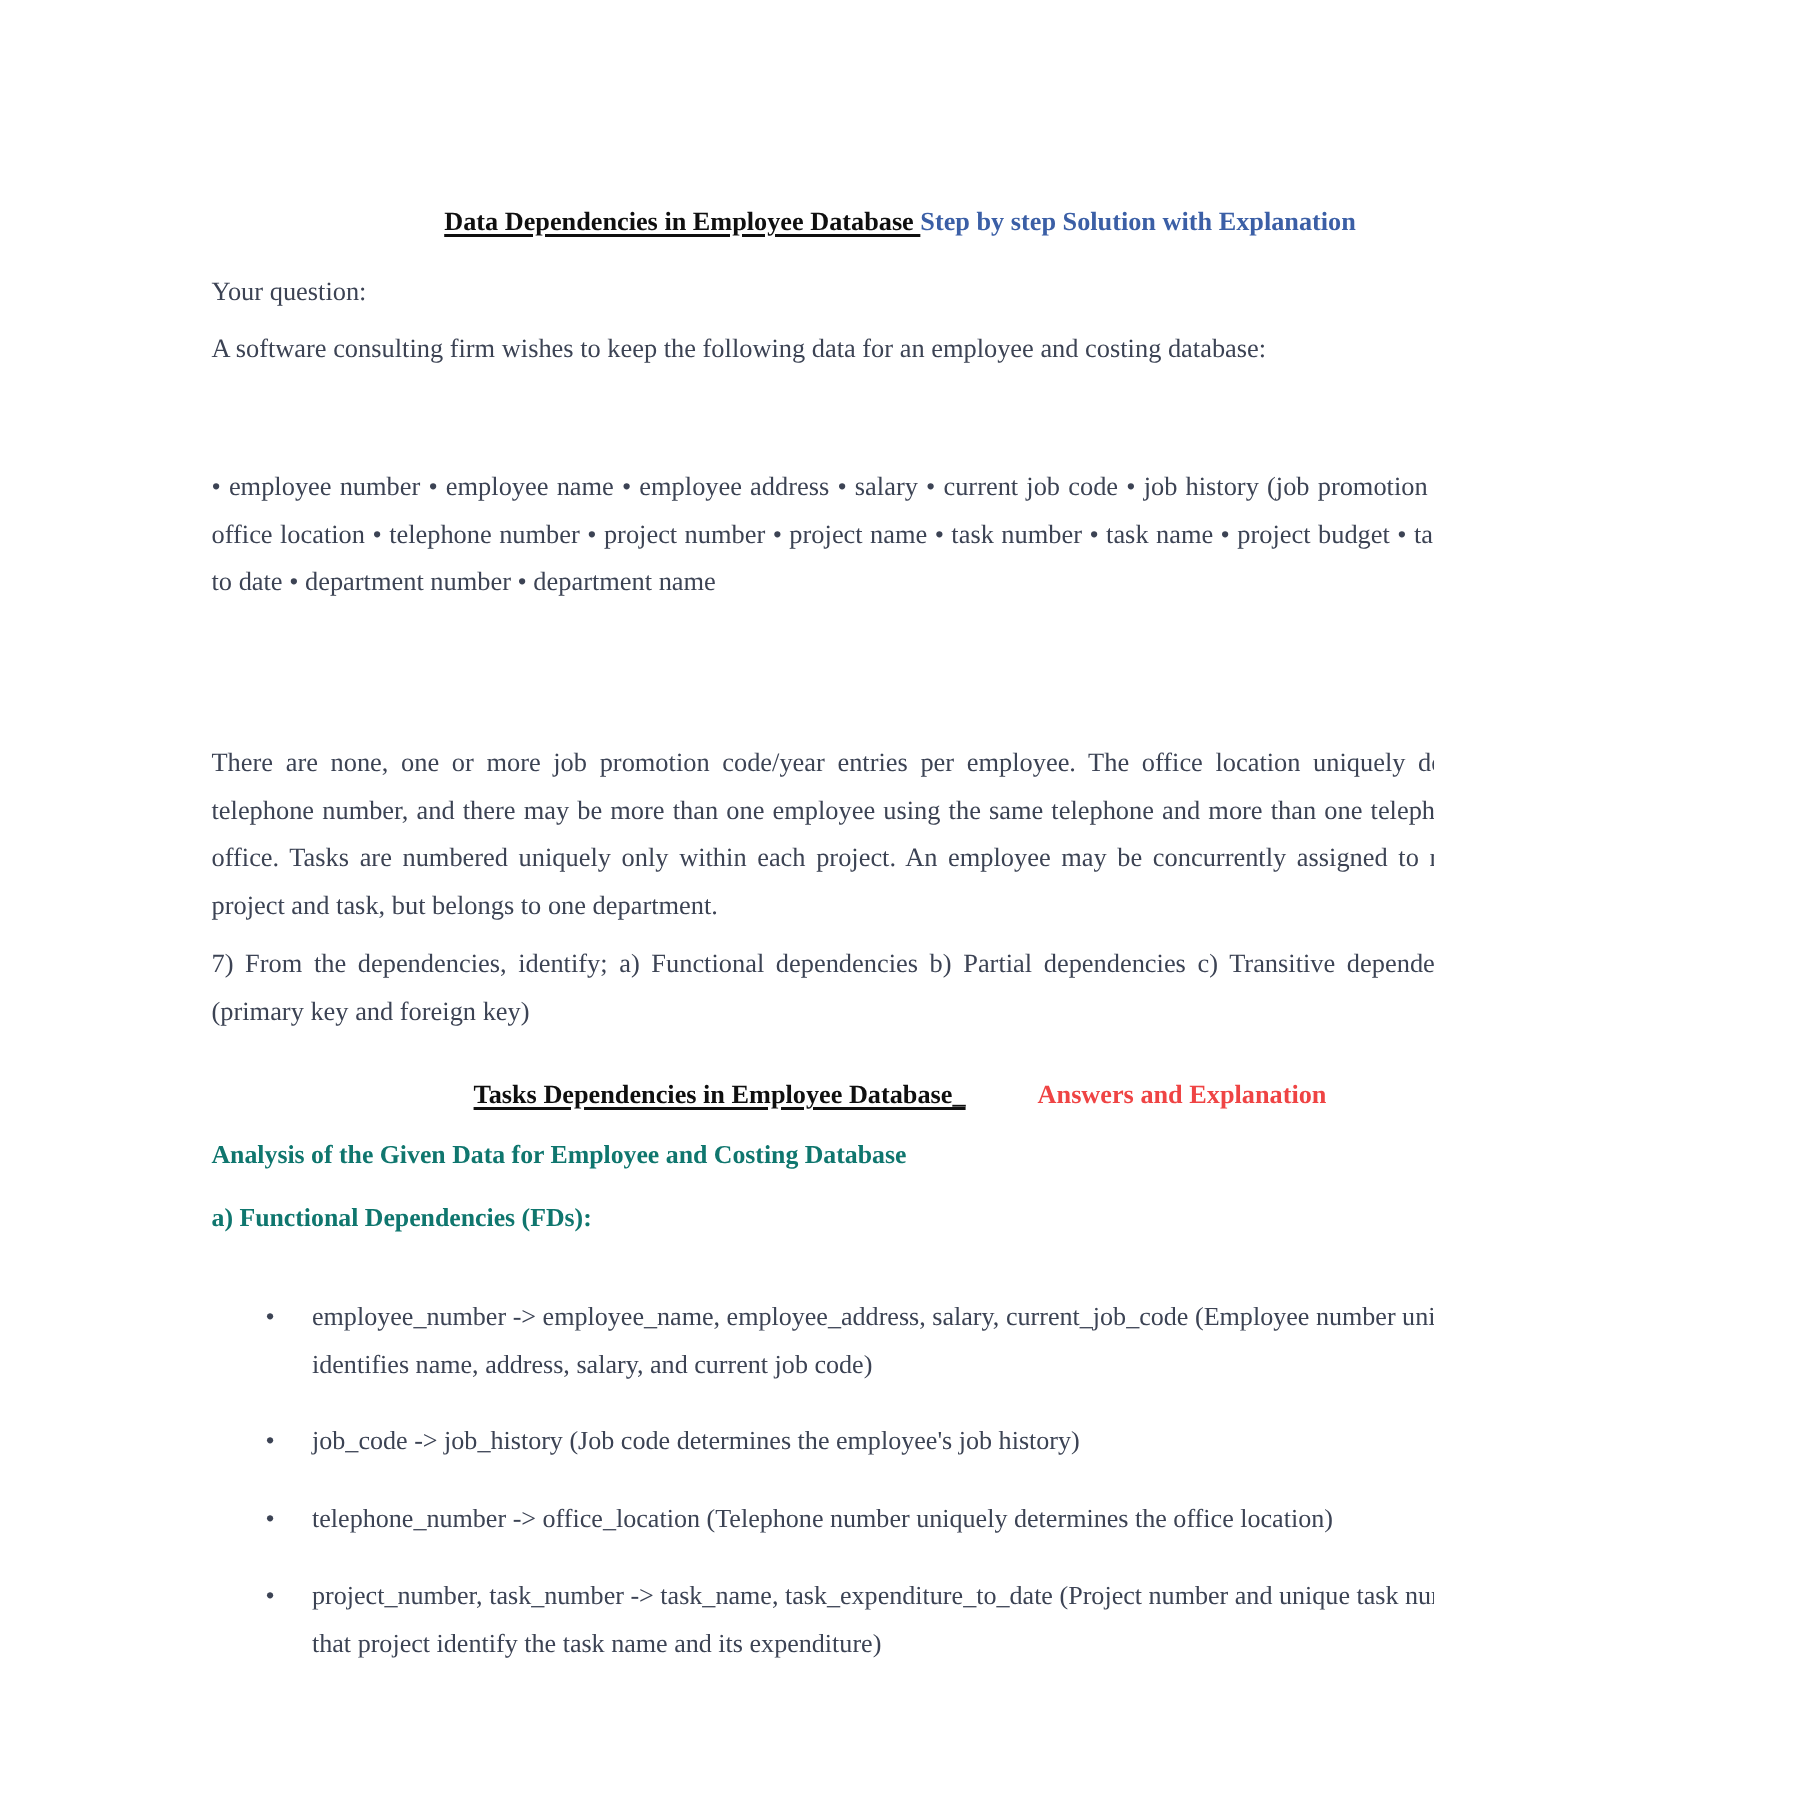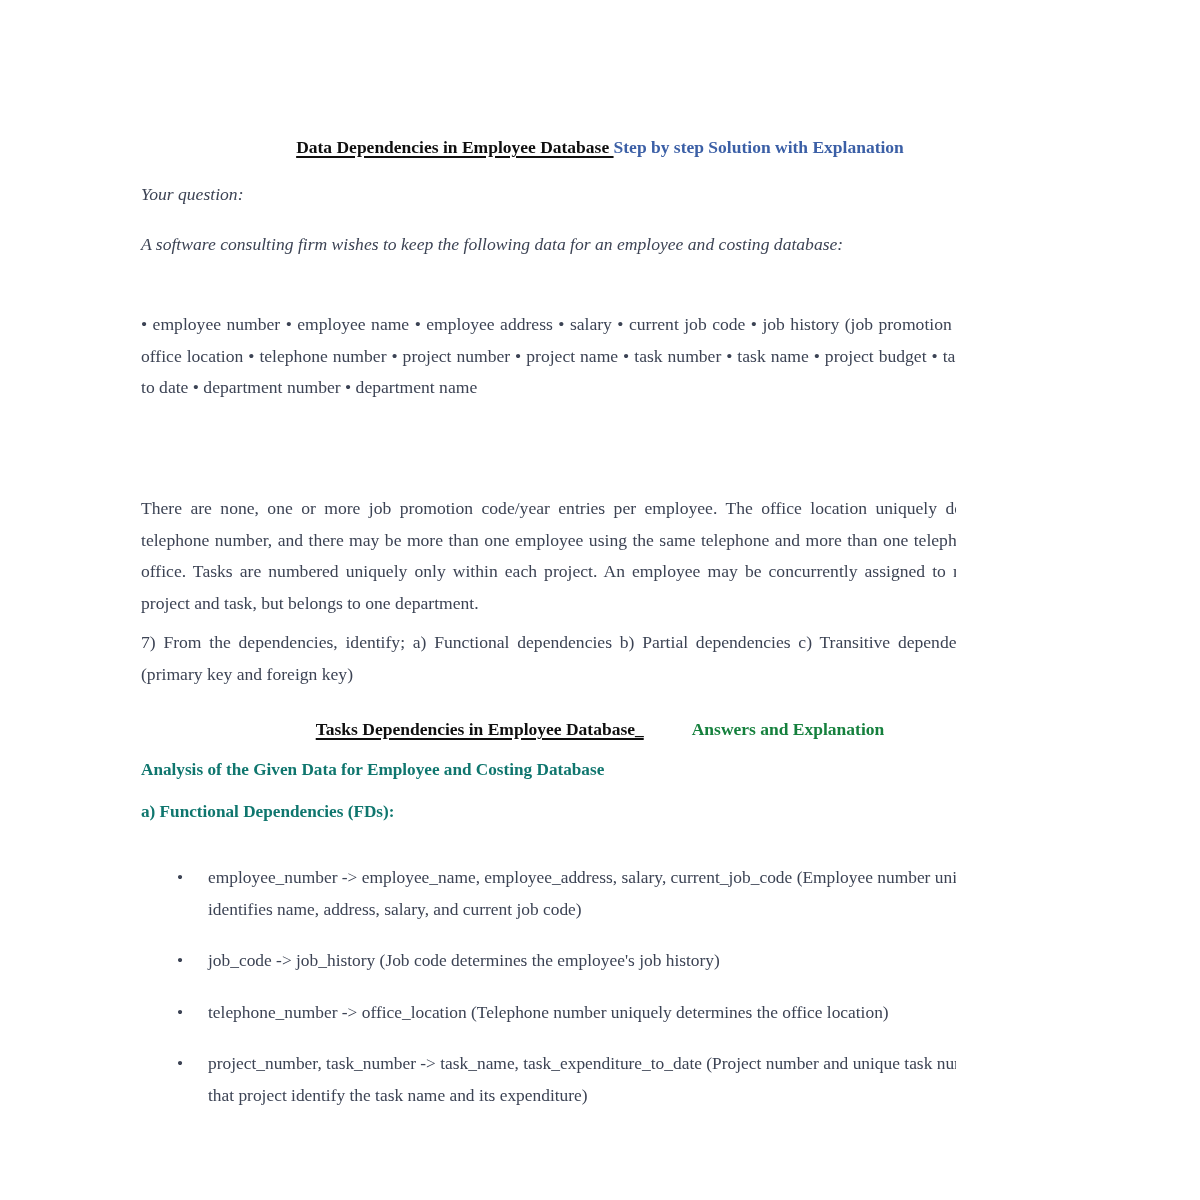--- a/index.html
+++ b/index.html
@@ -35,43 +35,43 @@
   .hd-black {
     color: #0f0f0f;
     text-decoration: underline;
     text-decoration-thickness: 1.6px;
     text-underline-offset: 2.5px;
   }
   .hd-blue {
     color: #3b5fa6;
   }
   .hd-blue-u {
-    color: #15803d;
+    color: #ef4444;
     margin-left: 48px;
   }
 
   .heading-1-wrap { position: absolute; left: 0; top: 136px; width: 918px; }
   .heading-2-wrap { position: absolute; left: 0; top: 718px; width: 918px; }
 
   
   .para {
     position: absolute;
     left: 0;
     width: 918px;
     font-size: 17.6px;
     line-height: 31.5px;
     text-align: justify;
     text-justify: inter-word;
     color: #3c4354;
     margin: 0;
   }
   .para.lastline-left { text-align-last: left; }
 
-  .p-yourq   { top: 179px; font-style: italic; }
-  .p-intro   { top: 229px; font-style: italic; }
+  .p-yourq   { top: 179px; }
+  .p-intro   { top: 217px; }
   .p-attrs   { top: 309px; }
   .p-notes   { top: 453px; margin-top: 40px; }
   .p-ask     { top: 627px; }
 
   
   .subhead {
     position: absolute;
     left: 0;
     width: 918px;
     font-size: 17.2px;

